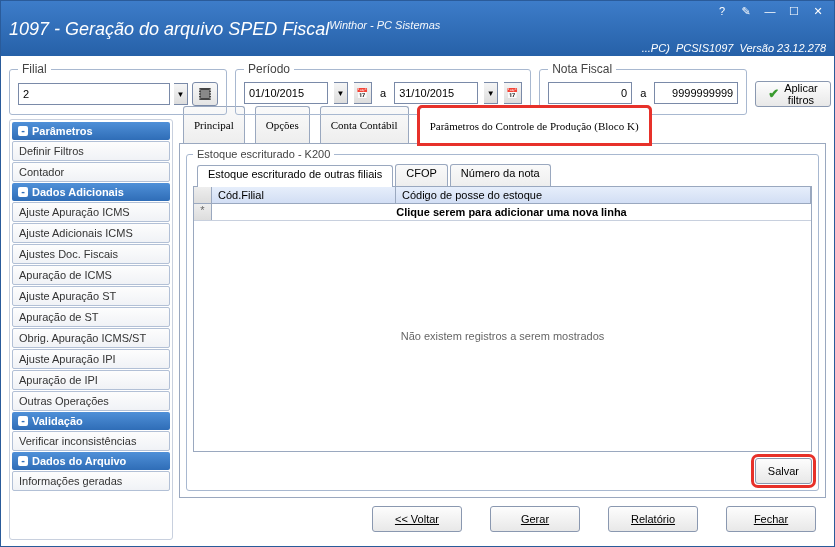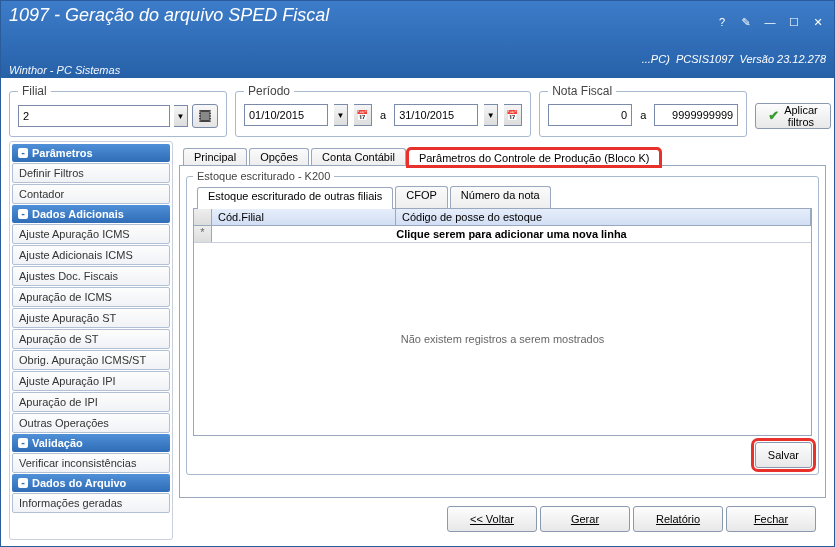--- a/index.html
+++ b/index.html
@@ -1,21 +1,21 @@
 <!DOCTYPE html>
 <html><head>
 <meta charset="utf-8">
 <style>
 * { box-sizing: border-box; margin: 0; padding: 0; font-family: Tahoma, Arial, sans-serif; font-size: 11px; }
 body { background: #fff; width: 835px; height: 547px; overflow: hidden; }
 
 .window { width: 835px; height: 547px; border: 1px solid #2a5b9a; background: #fff; display: flex; flex-direction: column; }
 
 .titlebar { background: linear-gradient(to bottom, #3d7cc9 0%, #2661a8 100%); color: #fff; padding: 4px 8px 2px; display: flex; align-items: center; justify-content: space-between; }
-.titlebar-left { display: flex; flex-direction: column; gap: 38px; }
+.titlebar-left { display: flex; flex-direction: row; }
 .title-main { font-size: 18px; font-style: italic; font-weight: 500; }
 .title-sub { font-size: 11px; font-style: italic; opacity: 0.95; }
 .titlebar-right { display: flex; align-items: flex-start; gap: 6px; }
 .win-icons { display: flex; gap: 8px; font-size: 14px; cursor: pointer; }
 .win-icons span { display: inline-block; width: 16px; text-align: center; }
 .title-meta { font-size: 11px; font-style: italic; margin-top: 18px; white-space: nowrap; }
 
 .toprow { display: flex; gap: 8px; padding: 6px 8px 4px; }
 
 fieldset.box { border: 1px solid #a8b8d0; border-radius: 3px; padding: 6px 8px 8px; position: relative; }
@@ -44,25 +44,25 @@
 .body-row { display: flex; gap: 6px; padding: 0 8px 6px; flex: 1; min-height: 0; }
 
 .sidebar { width: 164px; display: flex; flex-direction: column; gap: 1px; border: 1px solid #c8d0de; border-radius: 3px; padding: 2px; background: #fff; }
 .side-header { background: linear-gradient(#4f90d8,#2f6db7); color: #fff; font-weight: bold; padding: 3px 6px; border-radius: 2px; display: flex; align-items: center; gap: 4px; cursor: pointer; }
 .side-header .minus { display:inline-block; width:10px; height:10px; background:#fff; color:#2f6db7; border-radius:2px; text-align:center; line-height:9px; font-weight: bold; font-size:11px; }
 .side-item { border: 1px solid #b2c0d6; border-radius: 2px; padding: 3px 6px; background: linear-gradient(#fdfdfd,#f0f2f6); cursor: pointer; color: #333; }
 
 .main { flex: 1; display: flex; flex-direction: column; min-width: 0; }
 
 .tabs { display: flex; align-items: flex-end; height: 24px; padding-left: 4px; }
-.tab { border: 1px solid #9aa8bf; border-bottom: none; border-radius: 3px 3px 0 0; padding: 2px 10px; background: linear-gradient(#fafafa,#eee); margin-right: 2px; cursor: pointer; }
+.tab { border: 1px solid #9aa8bf; border-bottom: none; border-radius: 3px 3px 0 0; padding: 12px 10px; background: linear-gradient(#fafafa,#eee); margin-right: 10px; cursor: pointer; font-family: Liberation Serif, serif; }
 .tab.active { background: #fff; position: relative; top: 1px; }
 .tab.hl { outline: 3px solid #e7312a; outline-offset: -1px; }
 
-.tab-content { border: 1px solid #9aa8bf; flex: 1; background: #fff; padding: 4px 6px 22px; display: flex; flex-direction: column; min-height: 0; }
+.tab-content { border: 1px solid #9aa8bf; flex: 1; background: #fff; padding: 4px 6px 6px; display: flex; flex-direction: column; min-height: 0; }
 
 fieldset.estoque { border: 1px solid #a8b8d0; border-radius: 3px; flex: 1; padding: 4px 6px 6px; display: flex; flex-direction: column; min-height: 0; }
 fieldset.estoque legend { padding: 0 4px; color: #444; }
 
 .subtabs { display: flex; height: 22px; padding-left: 4px; }
 .subtab { border: 1px solid #9aa8bf; border-bottom: none; border-radius: 3px 3px 0 0; padding: 2px 10px; background: linear-gradient(#fafafa,#eee); margin-right: 2px; cursor: pointer; }
 .subtab.active { background: #fff; position: relative; top: 1px; }
 
 .grid-wrap { border: 1px solid #9aa8bf; flex: 1; display: flex; flex-direction: column; min-height: 0; background: #fff; }
 .grid-head { display: flex; background: linear-gradient(#e6eefb,#d2def4); border-bottom: 1px solid #9aa8bf; }
@@ -71,21 +71,21 @@
 .grid-head .col1 { width: 184px; }
 .grid-head .col2 { flex: 1; }
 .grid-addrow { display: flex; border-bottom: 1px solid #c8d0de; }
 .grid-addrow .rowhdr { width: 18px; border-right: 1px solid #9aa8bf; background: linear-gradient(#eee,#ddd); text-align: center; color: #666; }
 .grid-addrow .addtxt { flex: 1; text-align: center; padding: 2px; font-weight: bold; cursor: pointer; }
 .grid-body { flex: 1; display: flex; align-items: center; justify-content: center; color: #666; }
 
 .salvar-row { display: flex; justify-content: flex-end; padding-top: 6px; }
 .salvar-btn { outline: 3px solid #e7312a; outline-offset: 1px; }
 
-.bottom-buttons { display: flex; justify-content: flex-end; gap: 3px; padding: 8px 10px; }
+.bottom-buttons { display: flex; justify-content: flex-end; gap: 28px; padding: 8px 10px; }
 .bottom-buttons .btn { min-width: 90px; justify-content: center; text-decoration: underline; }
 .bottom-buttons .btn span.lbl { text-decoration: underline; }
 .btn .lbl { text-decoration: none; }
 .btn.plain .lbl { text-decoration: none; }
 
 .gear-svg { width:16px; height:16px; }
 </style>
 </head>
 <body>
 

